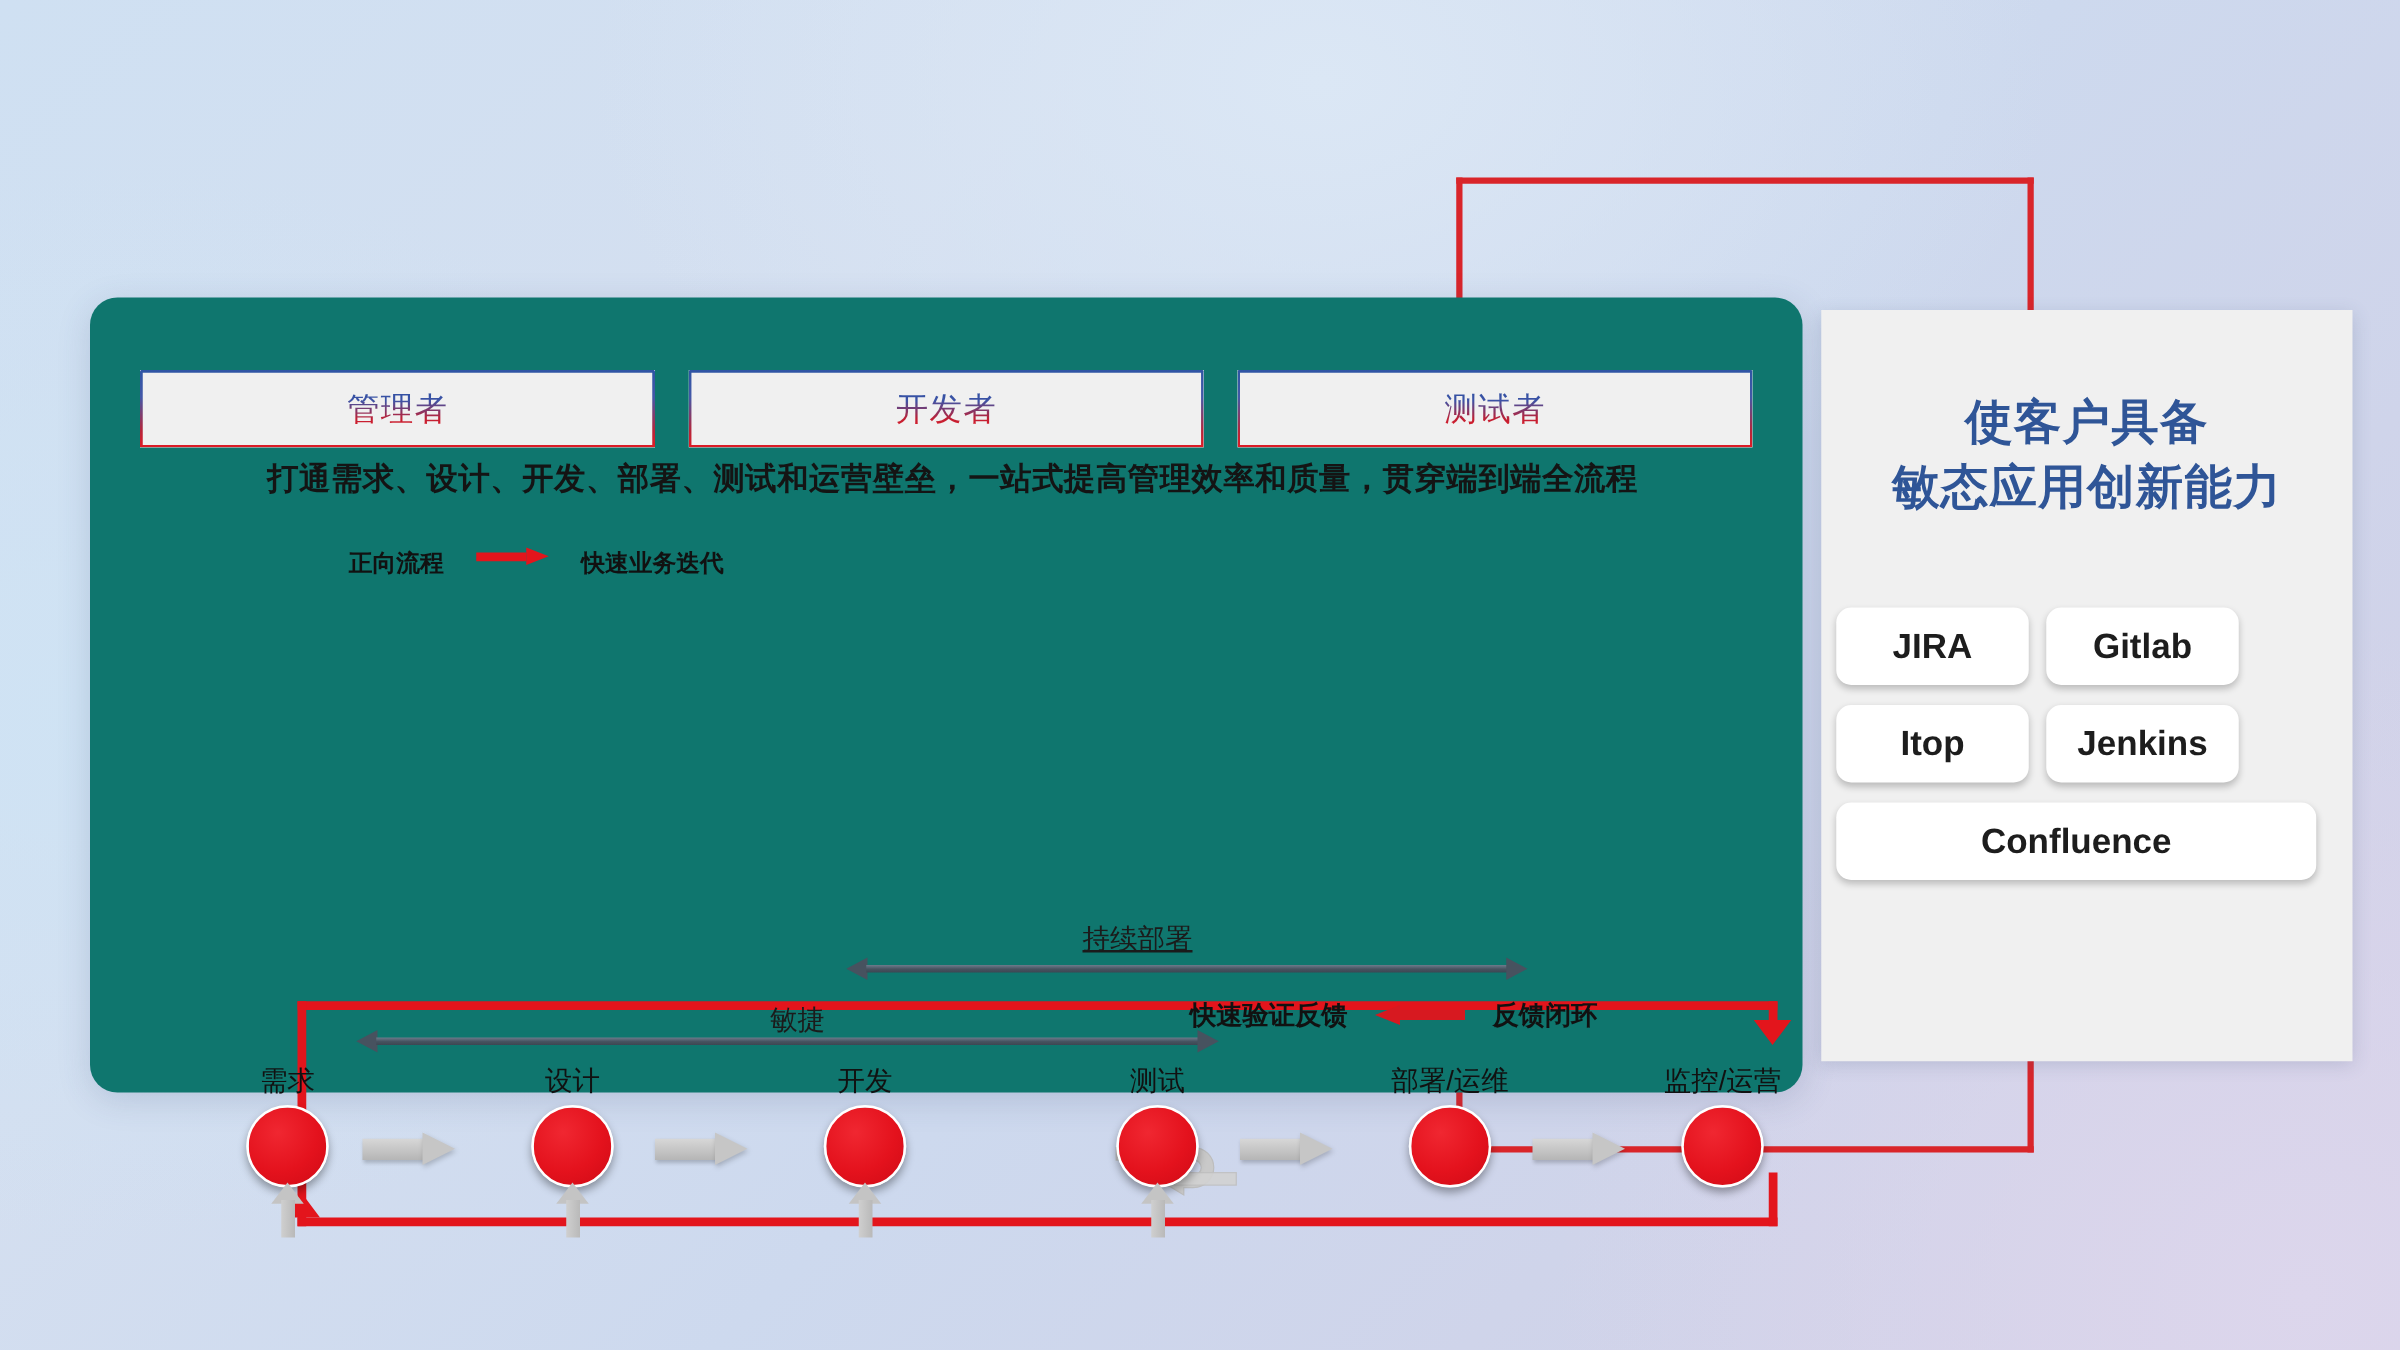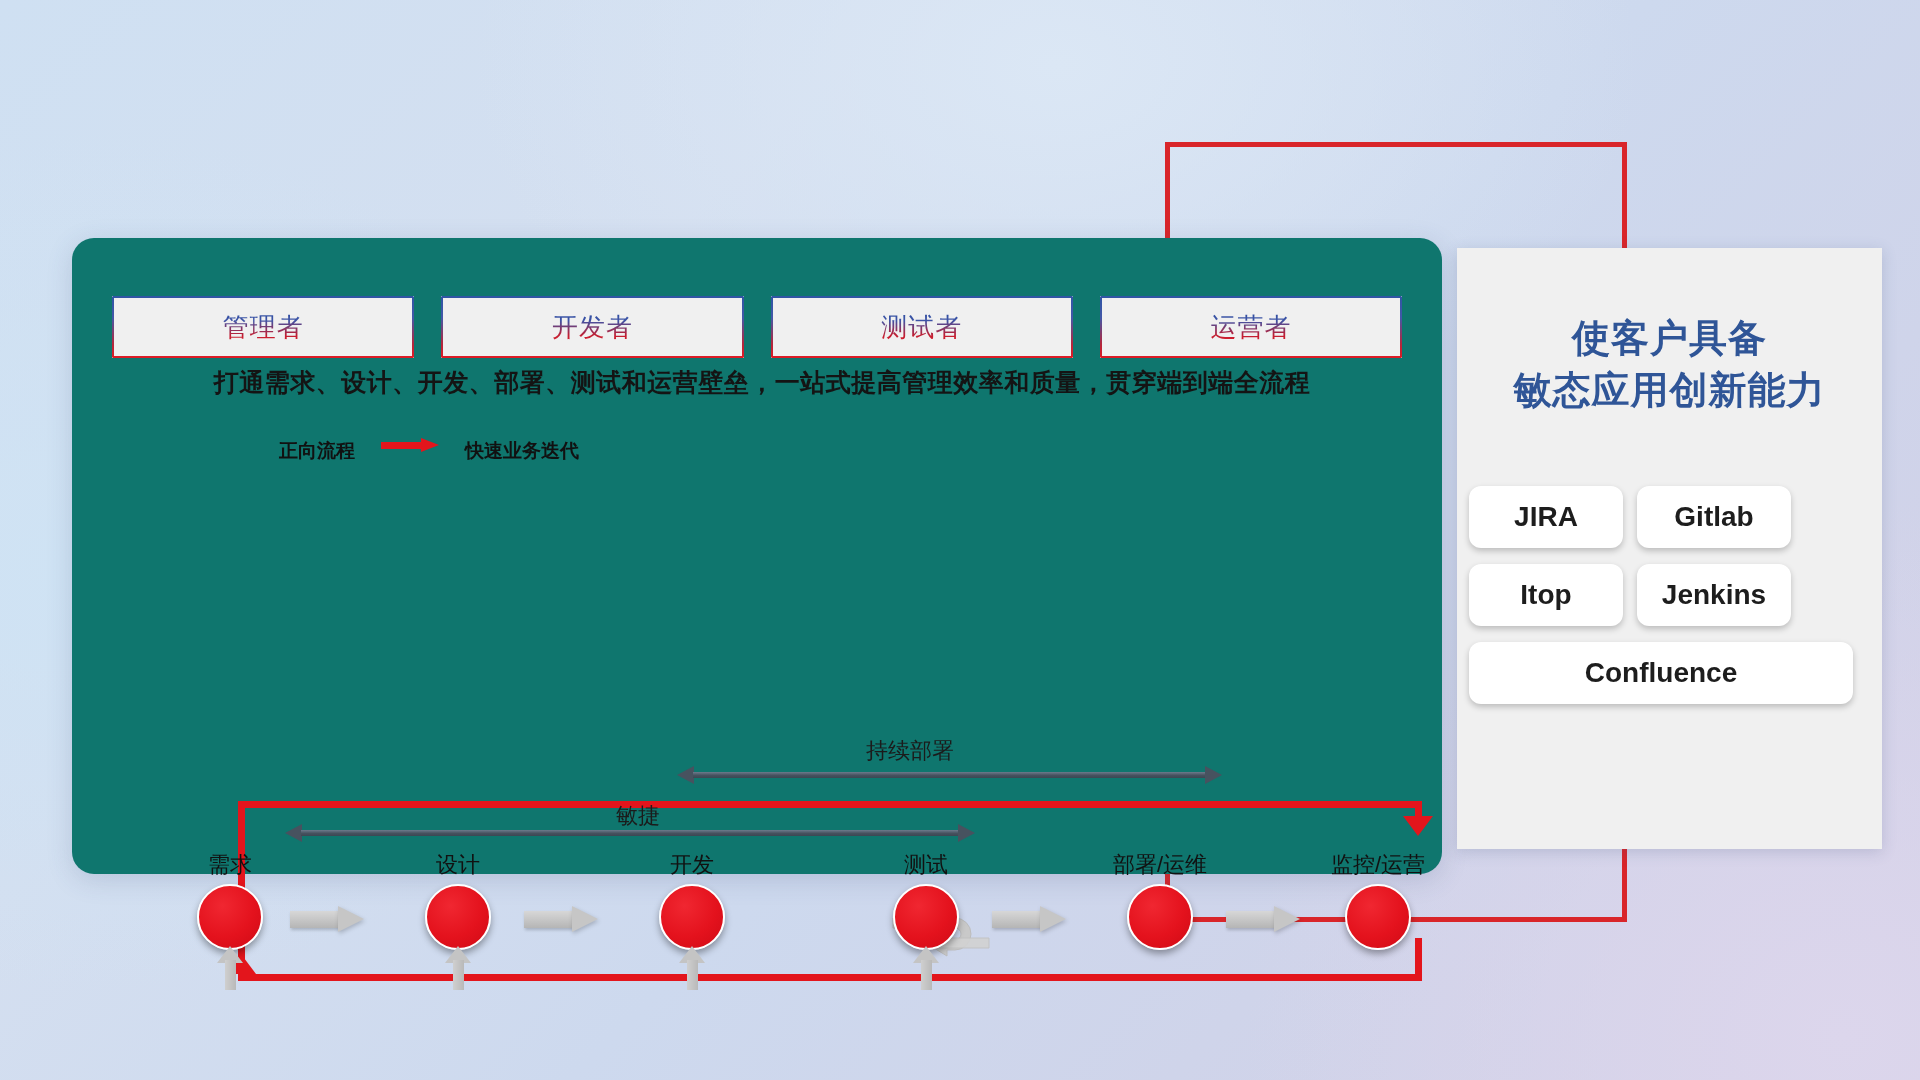--- a/index.html
+++ b/index.html
@@ -82,21 +82,21 @@
     content:"";position:absolute;left:0;top:4px;width:40px;height:7px;background:#e3151c;
   }
   .arrow-red-r::after{
     content:"";position:absolute;right:0;top:0;
     border-left:18px solid #e3151c;border-top:7px solid transparent;border-bottom:7px solid transparent;
   }
 
   
   .cd-label{
     position:absolute;left:794px;top:498px;
-    font-size:22px;color:#1b1b1b;font-weight:400;
+    font-size:22px;color:#1b1b1b;font-weight:400;text-decoration:underline;
   }
   .arrow-dark{
     position:absolute;height:18px;
   }
   .arrow-dark .bar{
     position:absolute;left:16px;right:16px;top:6px;height:6px;
     background:linear-gradient(180deg,#6d7b8c 0%,#46525f 55%,#3c4753 100%);
   }
   .arrow-dark .headL{
     position:absolute;left:0;top:0;
@@ -239,23 +239,20 @@
 
     <div class="roles">
       <div class="role-box">
         <span class="role-label">管理者</span>
       </div>
       <div class="role-box">
         <span class="role-label">开发者</span>
       </div>
       <div class="role-box">
         <span class="role-label">测试者</span>
-      </div>
-      <div class="role-box">
-        <span class="role-label">运营者</span>
       </div>
     </div>
 
     <div class="desc">打通需求、设计、开发、部署、测试和运营壁垒，一站式提高管理效率和质量，贯穿端到端全流程</div>
 
     <div class="legend-fwd">
       <span>正向流程</span>
       <span class="arrow-red-r"></span>
       <span>快速业务迭代</span>
     </div>
@@ -348,20 +345,25 @@
           <span class="stem"></span>
       </div>
       <div class="up-arrow" style="left:729px;">
         <span class="head"></span>
           <span class="stem"></span>
       </div>
     </div>
 
   </div>
 
+  <div class="feedback">
+    <span>快速验证反馈</span>
+    <span class="arrow-red-l"></span>
+    <span>反馈闭环</span>
+  </div>
 
   <div class="panel">
     <div class="panel-title">
       <span>使客户具备</span>
       <span class="l2">敏态应用创新能力</span>
     </div>
     <div class="chips">
       <div class="chip half">JIRA</div>
       <div class="chip half">Gitlab</div>
       <div class="chip half">Itop</div>

